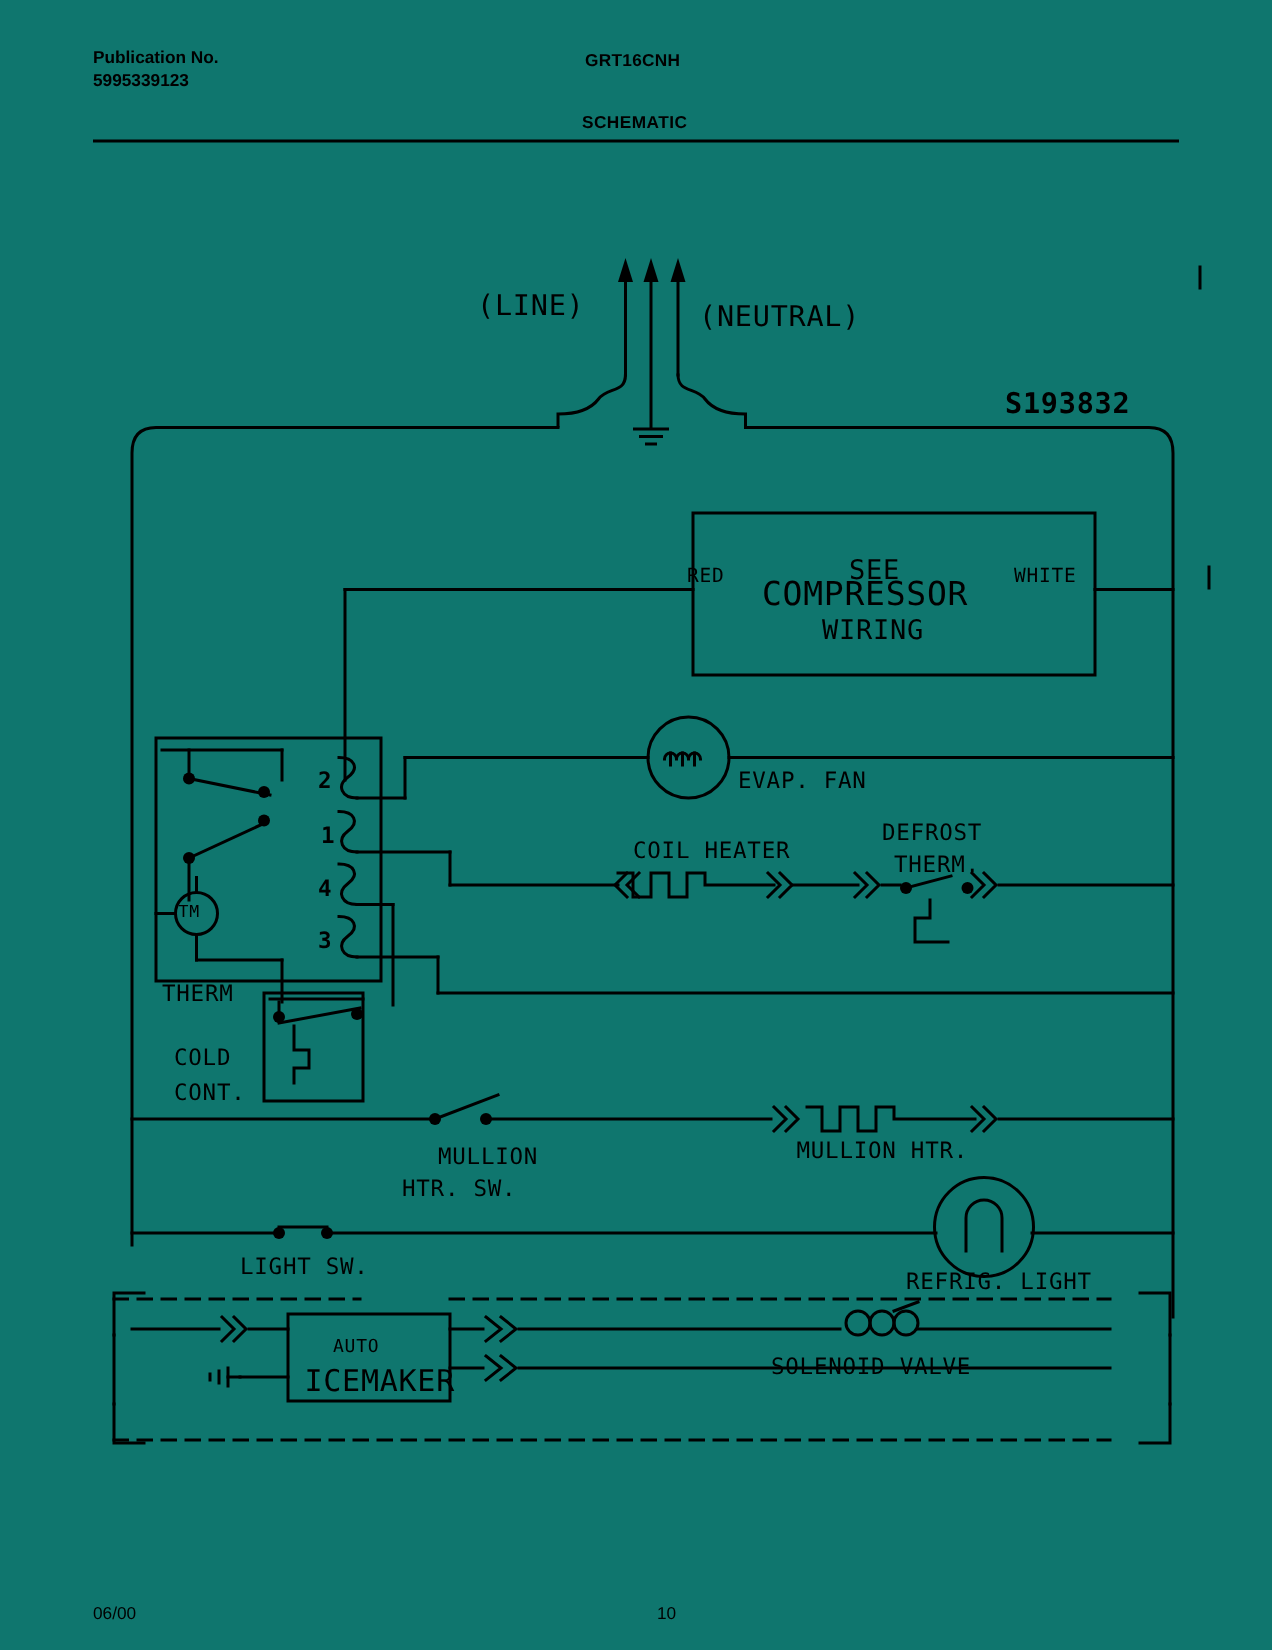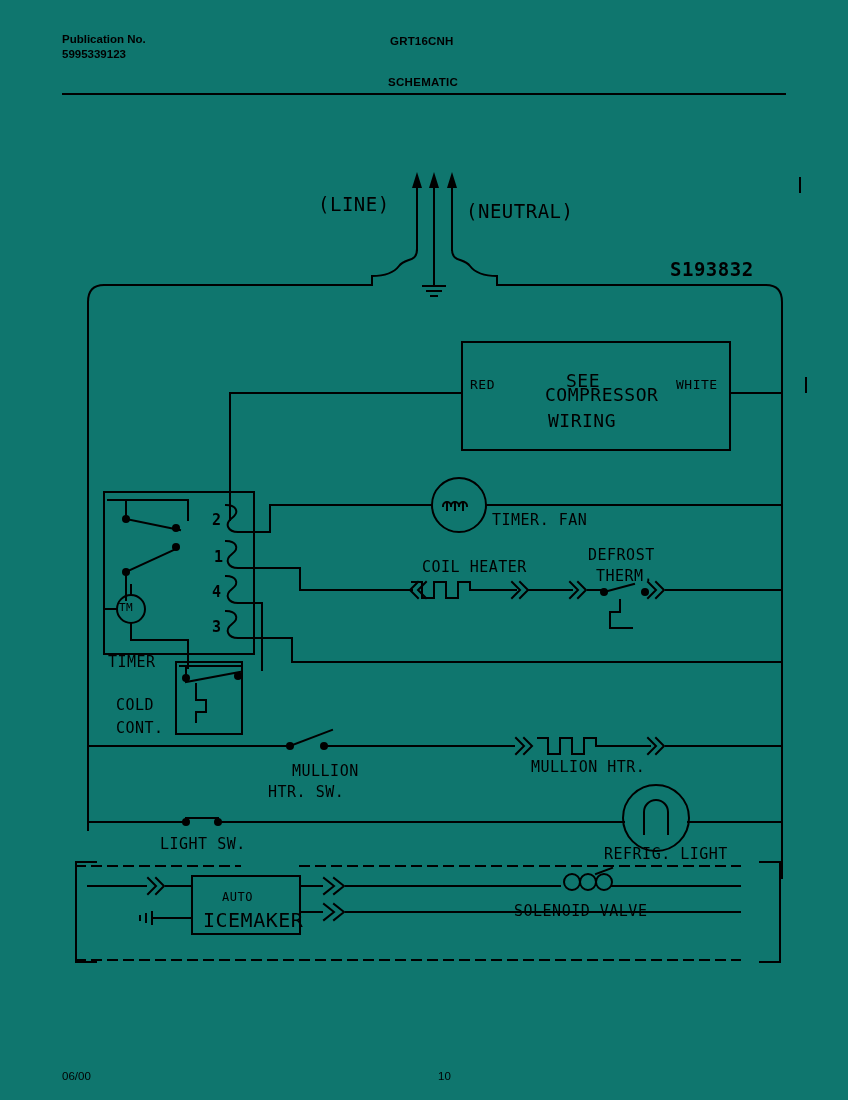--- a/index.html
+++ b/index.html
@@ -60,24 +60,24 @@
   
   .mono {
     font-family: "DejaVu Sans Mono", monospace;
     letter-spacing: 0.5px;
     color: #000;
   }
   .t-line   { left: 318px; top: 193px; font-size: 19px; }
   .t-neutral{ left: 466px; top: 176px; font-size: 19px; margin-top: 24px; }
   .t-sn     { left: 670px; top: 258px; font-size: 19px; font-weight: bold;
               font-family: "DejaVu Sans Mono", monospace; letter-spacing:0.5px;}
-  .t-red    { left: 470px; top: 377px; font-size: 13px; }
+  .t-red    { left: 458px; top: 377px; font-size: 13px; }
   .t-white  { left: 676px; top: 377px; font-size: 13px; }
   .t-see    { left: 566px; top: 370px; font-size: 18px; }
-  .t-comp   { left: 508px; top: 384px; font-size: 18px; margin-left: 37px; }
+  .t-comp   { left: 508px; top: 384px; font-size: 22px; }
   .t-wiring { left: 548px; top: 410px; font-size: 18px; }
   .t-evapfan{ left: 492px; top: 511px; font-size: 15px; }
   .t-coilh  { left: 422px; top: 558px; font-size: 15px; }
   .t-defr1  { left: 588px; top: 546px; font-size: 15px; }
   .t-defr2  { left: 596px; top: 567px; font-size: 15px; }
   .t-timer  { left: 108px; top: 653px; font-size: 15px; }
   .t-cold1  { left: 116px; top: 696px; font-size: 15px; }
   .t-cold2  { left: 116px; top: 719px; font-size: 15px; }
   .t-tm     { left: 119px; top: 601px; font-size: 11px; }
   .t-mull1  { left: 259px; top: 762px; font-size: 15px; padding-left: 33px; }
@@ -277,26 +277,26 @@
   <div class="abs mono t-line">(LINE)</div>
   <div class="abs mono t-neutral">(NEUTRAL)</div>
   <div class="abs t-sn">S193832</div>
 
   <div class="abs mono t-red">RED</div>
   <div class="abs mono t-white">WHITE</div>
   <div class="abs mono t-see">SEE</div>
   <div class="abs mono t-comp">COMPRESSOR</div>
   <div class="abs mono t-wiring">WIRING</div>
 
-  <div class="abs mono t-evapfan">TIMER. FAN</div>
+  <div class="abs mono t-evapfan">EVAP. FAN</div>
   <div class="abs mono t-coilh">COIL HEATER</div>
   <div class="abs mono t-defr1">DEFROST</div>
   <div class="abs mono t-defr2">THERM.</div>
 
-  <div class="abs mono t-timer">TIMER</div>
+  <div class="abs mono t-timer">THERM</div>
   <div class="abs mono t-tm">TM</div>
   <div class="abs mono t-cold1">COLD</div>
   <div class="abs mono t-cold2">CONT.</div>
 
   <div class="abs mono n2">2</div>
   <div class="abs mono n1">1</div>
   <div class="abs mono n4">4</div>
   <div class="abs mono n3">3</div>
 
   <div class="abs mono t-mull1">MULLION</div>

